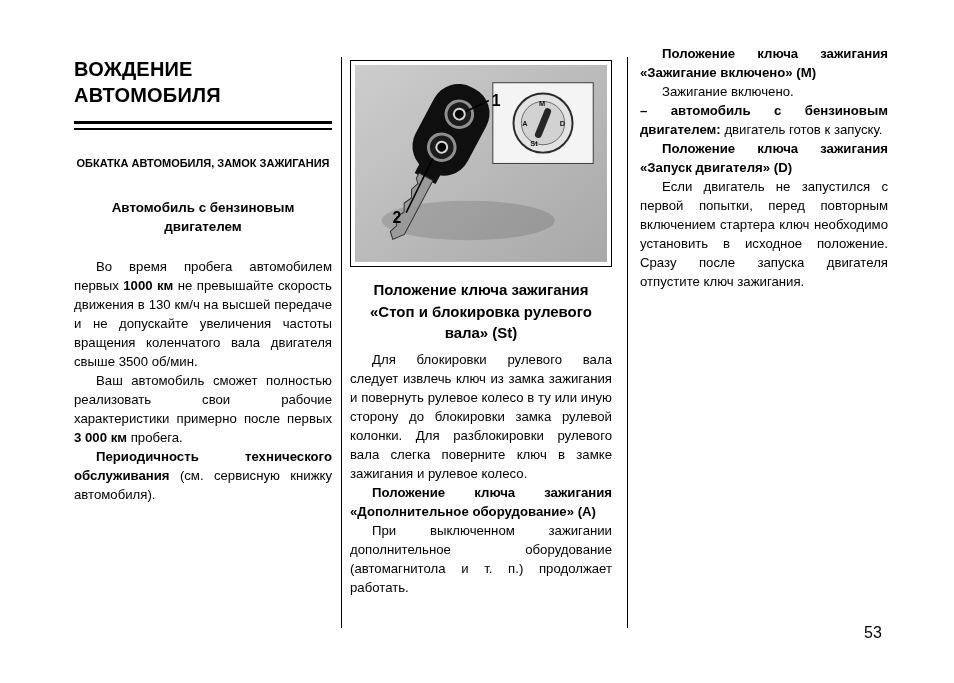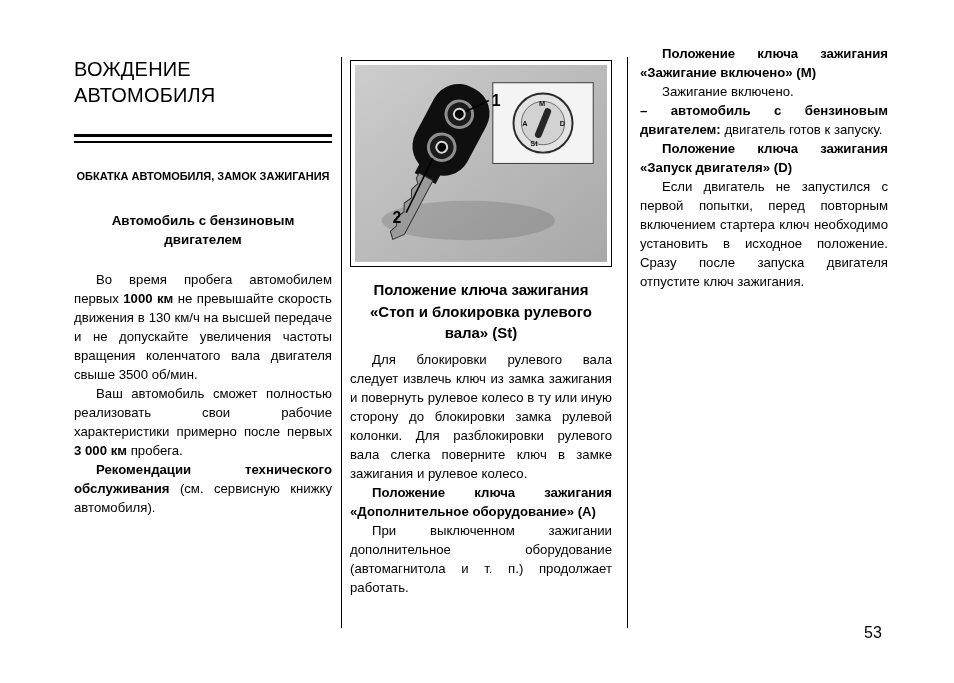--- a/index.html
+++ b/index.html
@@ -28,24 +28,24 @@
     top: 57px;
     width: 1px;
     height: 571px;
     background: #000;
   }
   .vrule-1 { left: 341px; }
   .vrule-2 { left: 627px; }
 
   .doc-title {
     font-size: 20px;
-    font-weight: normal;
+    font-weight: bold;
     line-height: 1.3;
     text-align: left;
-    margin-bottom: 26px;
+    margin-bottom: 13px;
     letter-spacing: .2px;
   }
   .doc-subtitle {
     font-size: 13.4px;
     font-weight: bold;
     line-height: 1.38;
     text-align: left;
     margin-bottom: 9px;
   }
   .double-rule {
@@ -103,21 +103,21 @@
   <div class="vrule vrule-1"></div>
   <div class="vrule vrule-2"></div>
 
   <div class="col col-left">
     <div class="doc-title">ВОЖДЕНИЕ АВТОМОБИЛЯ</div>
     <div class="double-rule"></div>
     <div class="section-heading">ОБКАТКА АВТОМОБИЛЯ, ЗАМОК ЗАЖИГАНИЯ</div>
     <div class="sub-heading">Автомобиль с бензиновым двигателем</div>
     <p class="body"><span>Во время пробега автомобилем первых </span><span class="b">1000 км</span><span> не превышайте скорость движения в 130 км/ч на высшей передаче и не допускайте увеличения частоты вращения коленчатого вала двигателя свыше 3500 об/мин.</span></p>
     <p class="body"><span>Ваш автомобиль сможет полностью реализовать свои рабочие характеристики примерно после первых </span><span class="b">3 000 км</span><span> пробега.</span></p>
-    <p class="body"><span class="b">Рекомендации технического обслуживания</span><span> (см. сервисную книжку автомобиля).</span></p>
+    <p class="body"><span class="b">Периодичность технического обслуживания</span><span> (см. сервисную книжку автомобиля).</span></p>
   </div>
 
   <div class="col col-mid">
     <div class="figure">
       <svg viewBox="0 0 256 200" xmlns="http://www.w3.org/2000/svg">
         <defs>
           <linearGradient id="bgGrad" x1="0" y1="0" x2="1" y2="1">
             <stop offset="0" stop-color="#cdcdcd"></stop>
             <stop offset="1" stop-color="#a8a8a8"></stop>
           </linearGradient>

